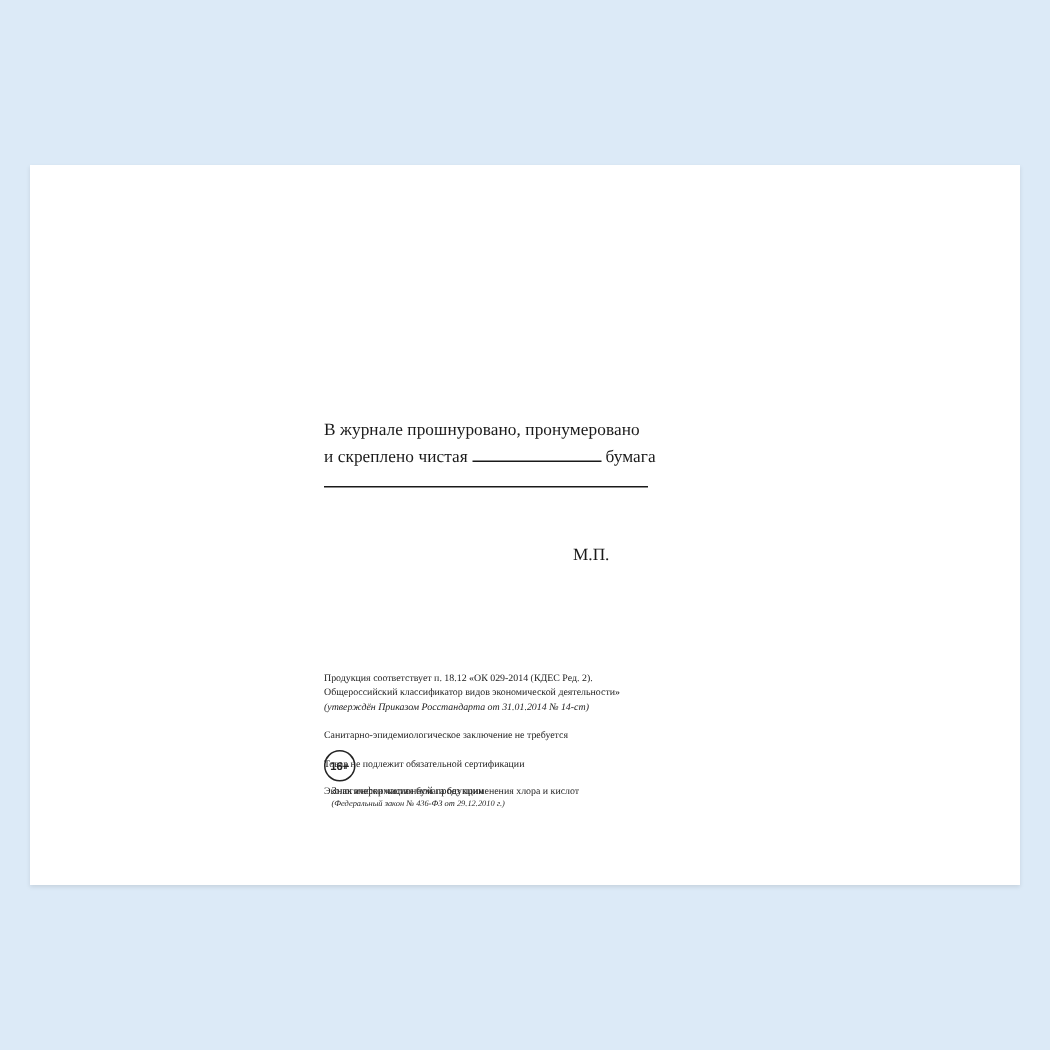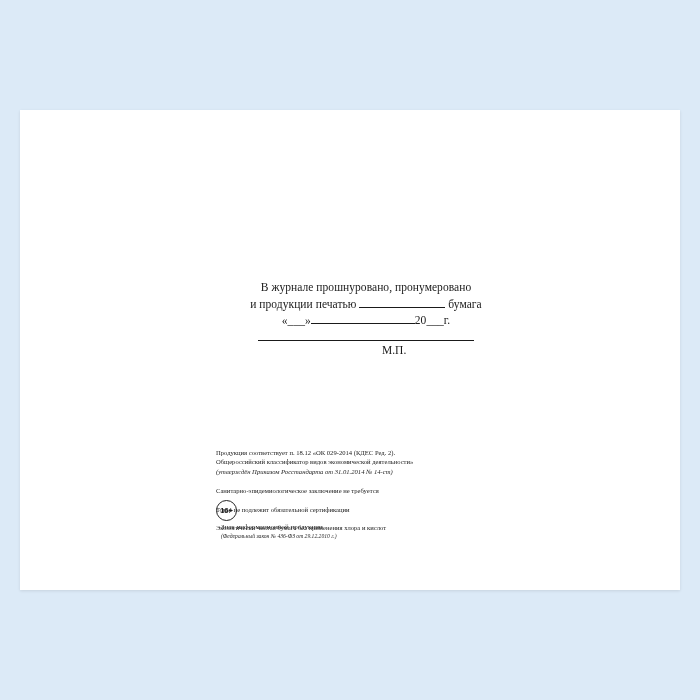--- a/index.html
+++ b/index.html
@@ -35,38 +35,37 @@
     height: 100%;
   }
 
   
   .cert-block {
     position: absolute;
     left: 196px;
     top: 170px;
     width: 300px;
     color: #1a1a1a;
-    text-align: center;
   }
   .cert-line {
     font-size: 11.5px;
     line-height: 15.5px;
     white-space: nowrap;
     letter-spacing: 0.05px;
   }
   .cert-rule {
     display: inline-block;
     border-bottom: 1px solid #1a1a1a;
     height: 11px;
     vertical-align: baseline;
   }
   .mp {
     position: absolute;
     left: 362px;
-    top: 234px;
+    top: 254px;
     font-size: 11.5px;
     color: #1a1a1a;
   }
 
   
   .info-block {
     position: absolute;
     left: 196px;
     top: 338px;
     width: 320px;
@@ -129,24 +128,21 @@
 </head>
 <body>
 
 <div class="stage">
   <div class="page">
     <div class="page-inner">
 
       <div class="cert-block">
         <div class="cert-line">В журнале прошнуровано, пронумеровано</div>
         <div class="cert-line">
-          <span>и продукции печатью </span><span class="cert-rule" style="width:86px"></span><span> бумага</span>
-        </div>
-        <div class="cert-line">
-          <span>«___»</span><span class="cert-rule" style="width:104px"></span><span>20___г.</span>
+          <span>и скреплено чистая </span><span class="cert-rule" style="width:86px"></span><span> бумага</span>
         </div>
         <div class="cert-line">
           <span class="cert-rule" style="width:216px"></span>
         </div>
       </div>
 
       <div class="mp">М.П.</div>
 
       <div class="info-block">
         <div class="info-line">Продукция соответствует п. 18.12 «ОК 029-2014 (КДЕС Ред. 2).</div>

